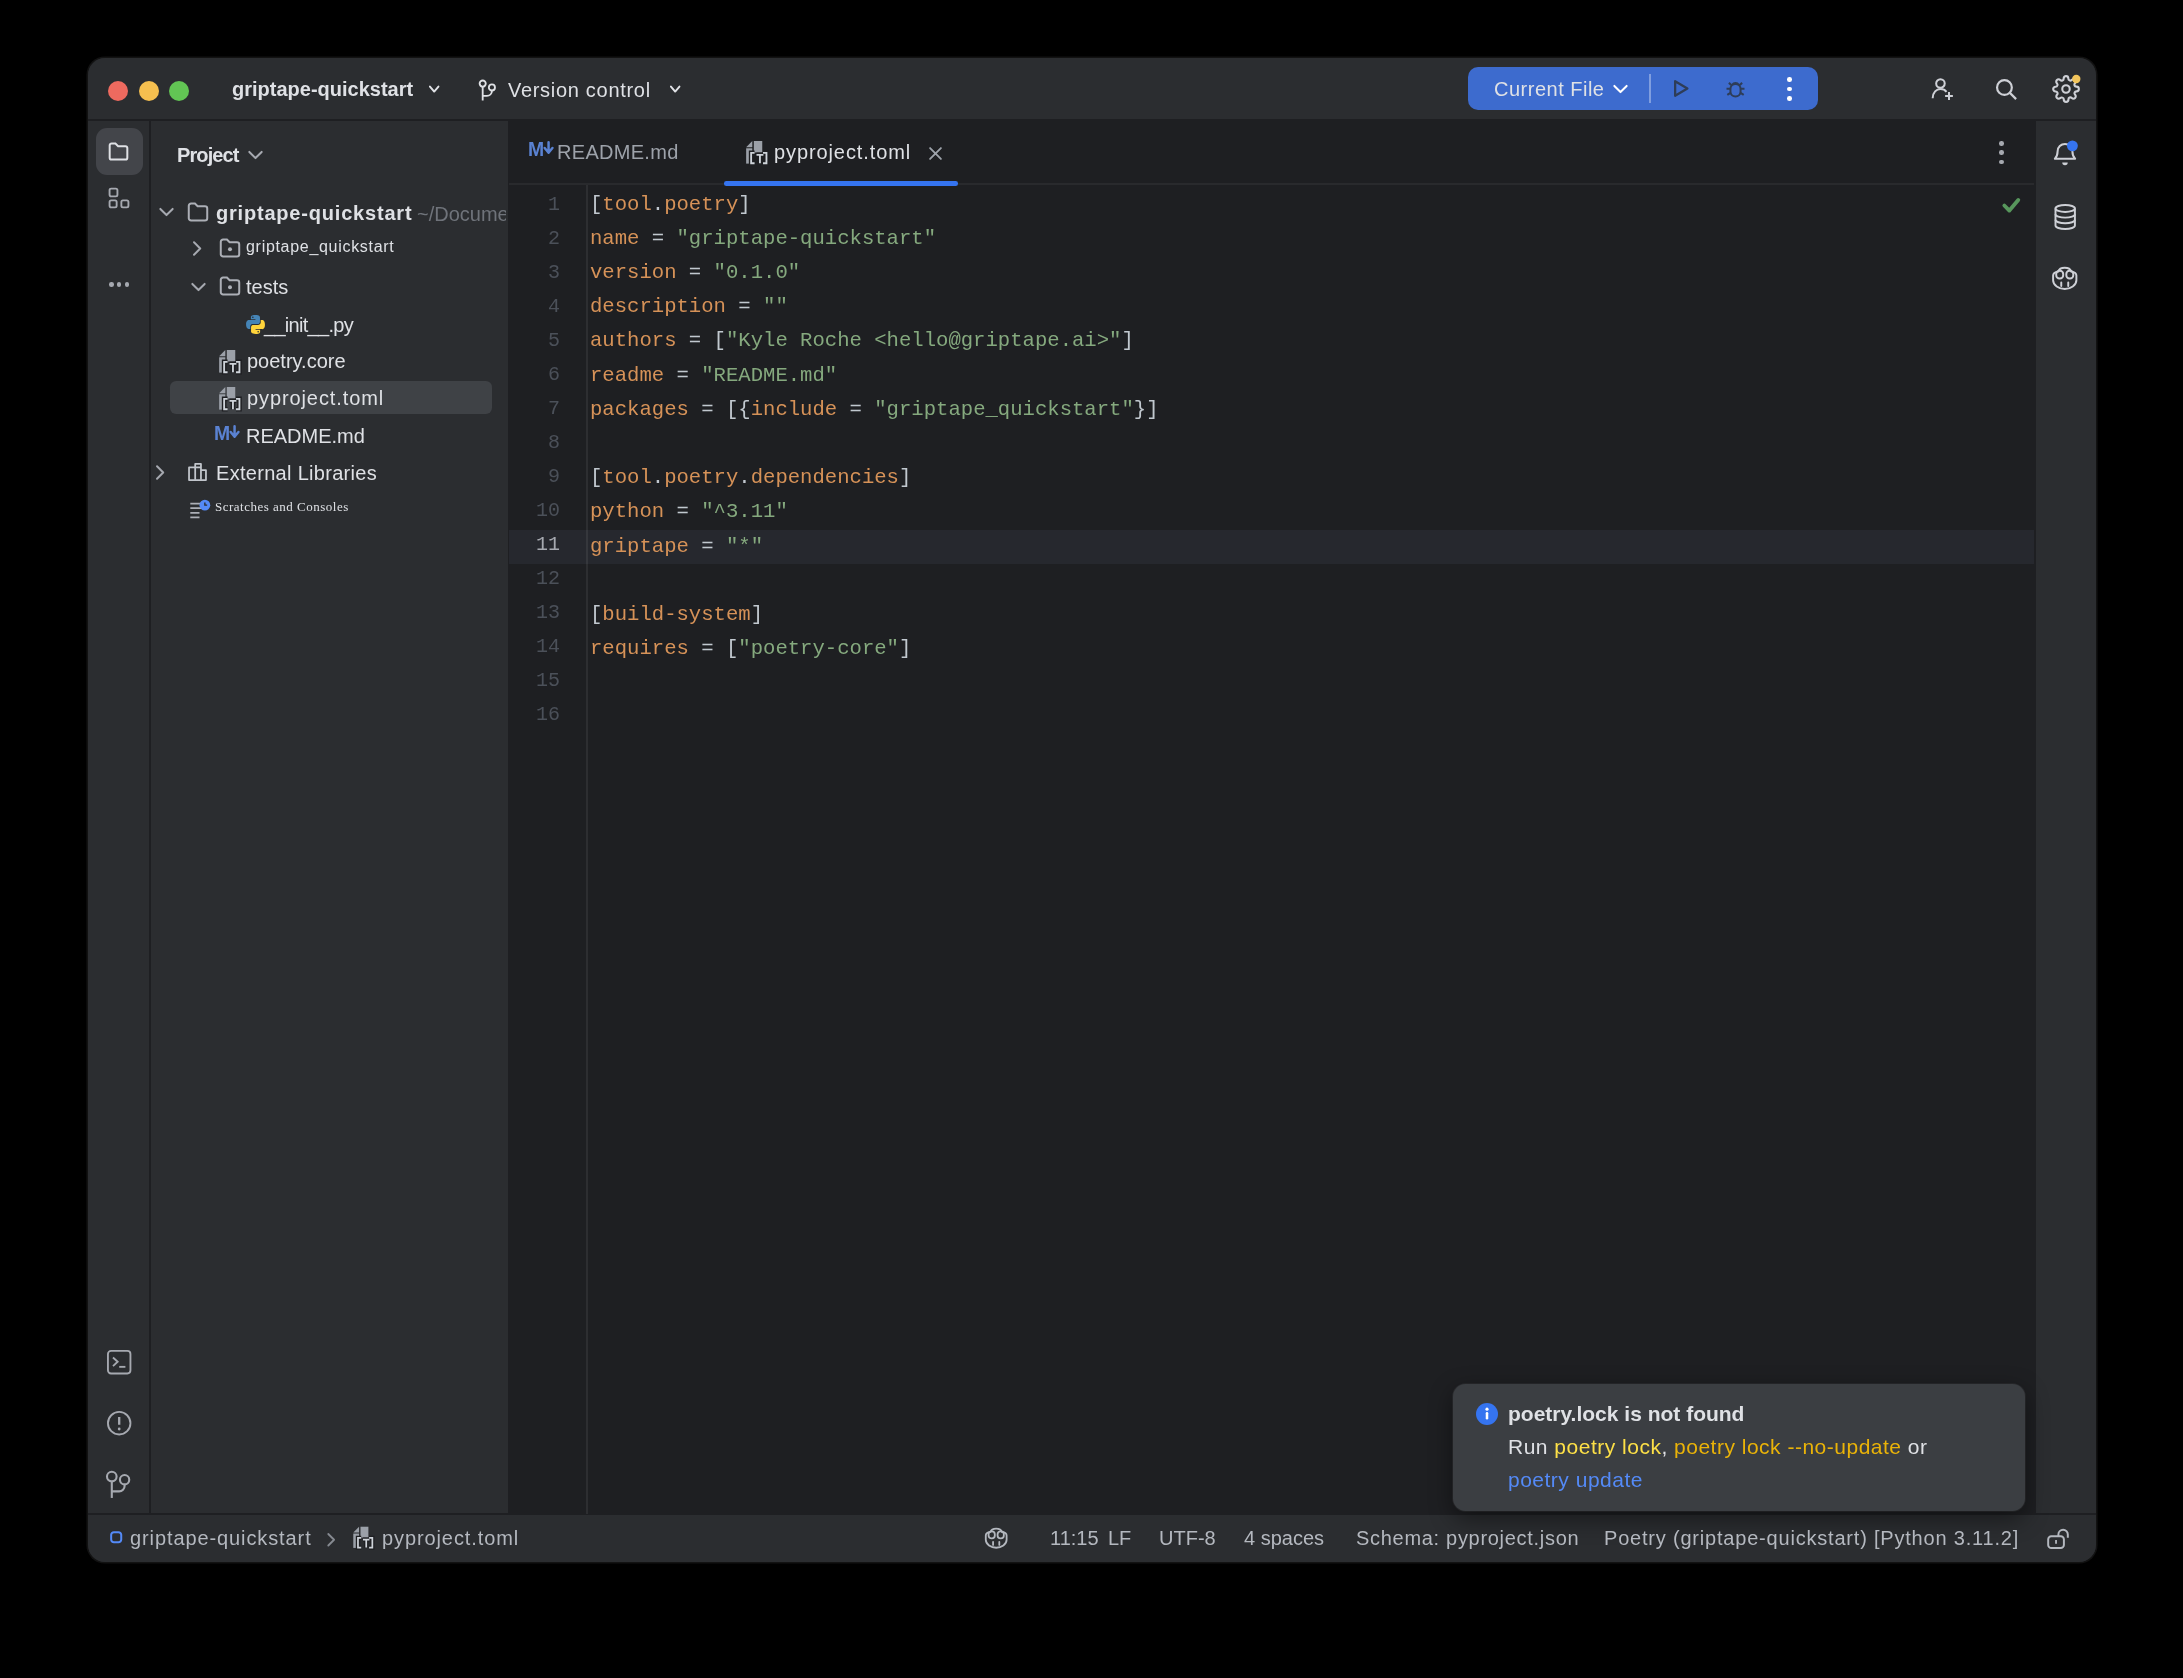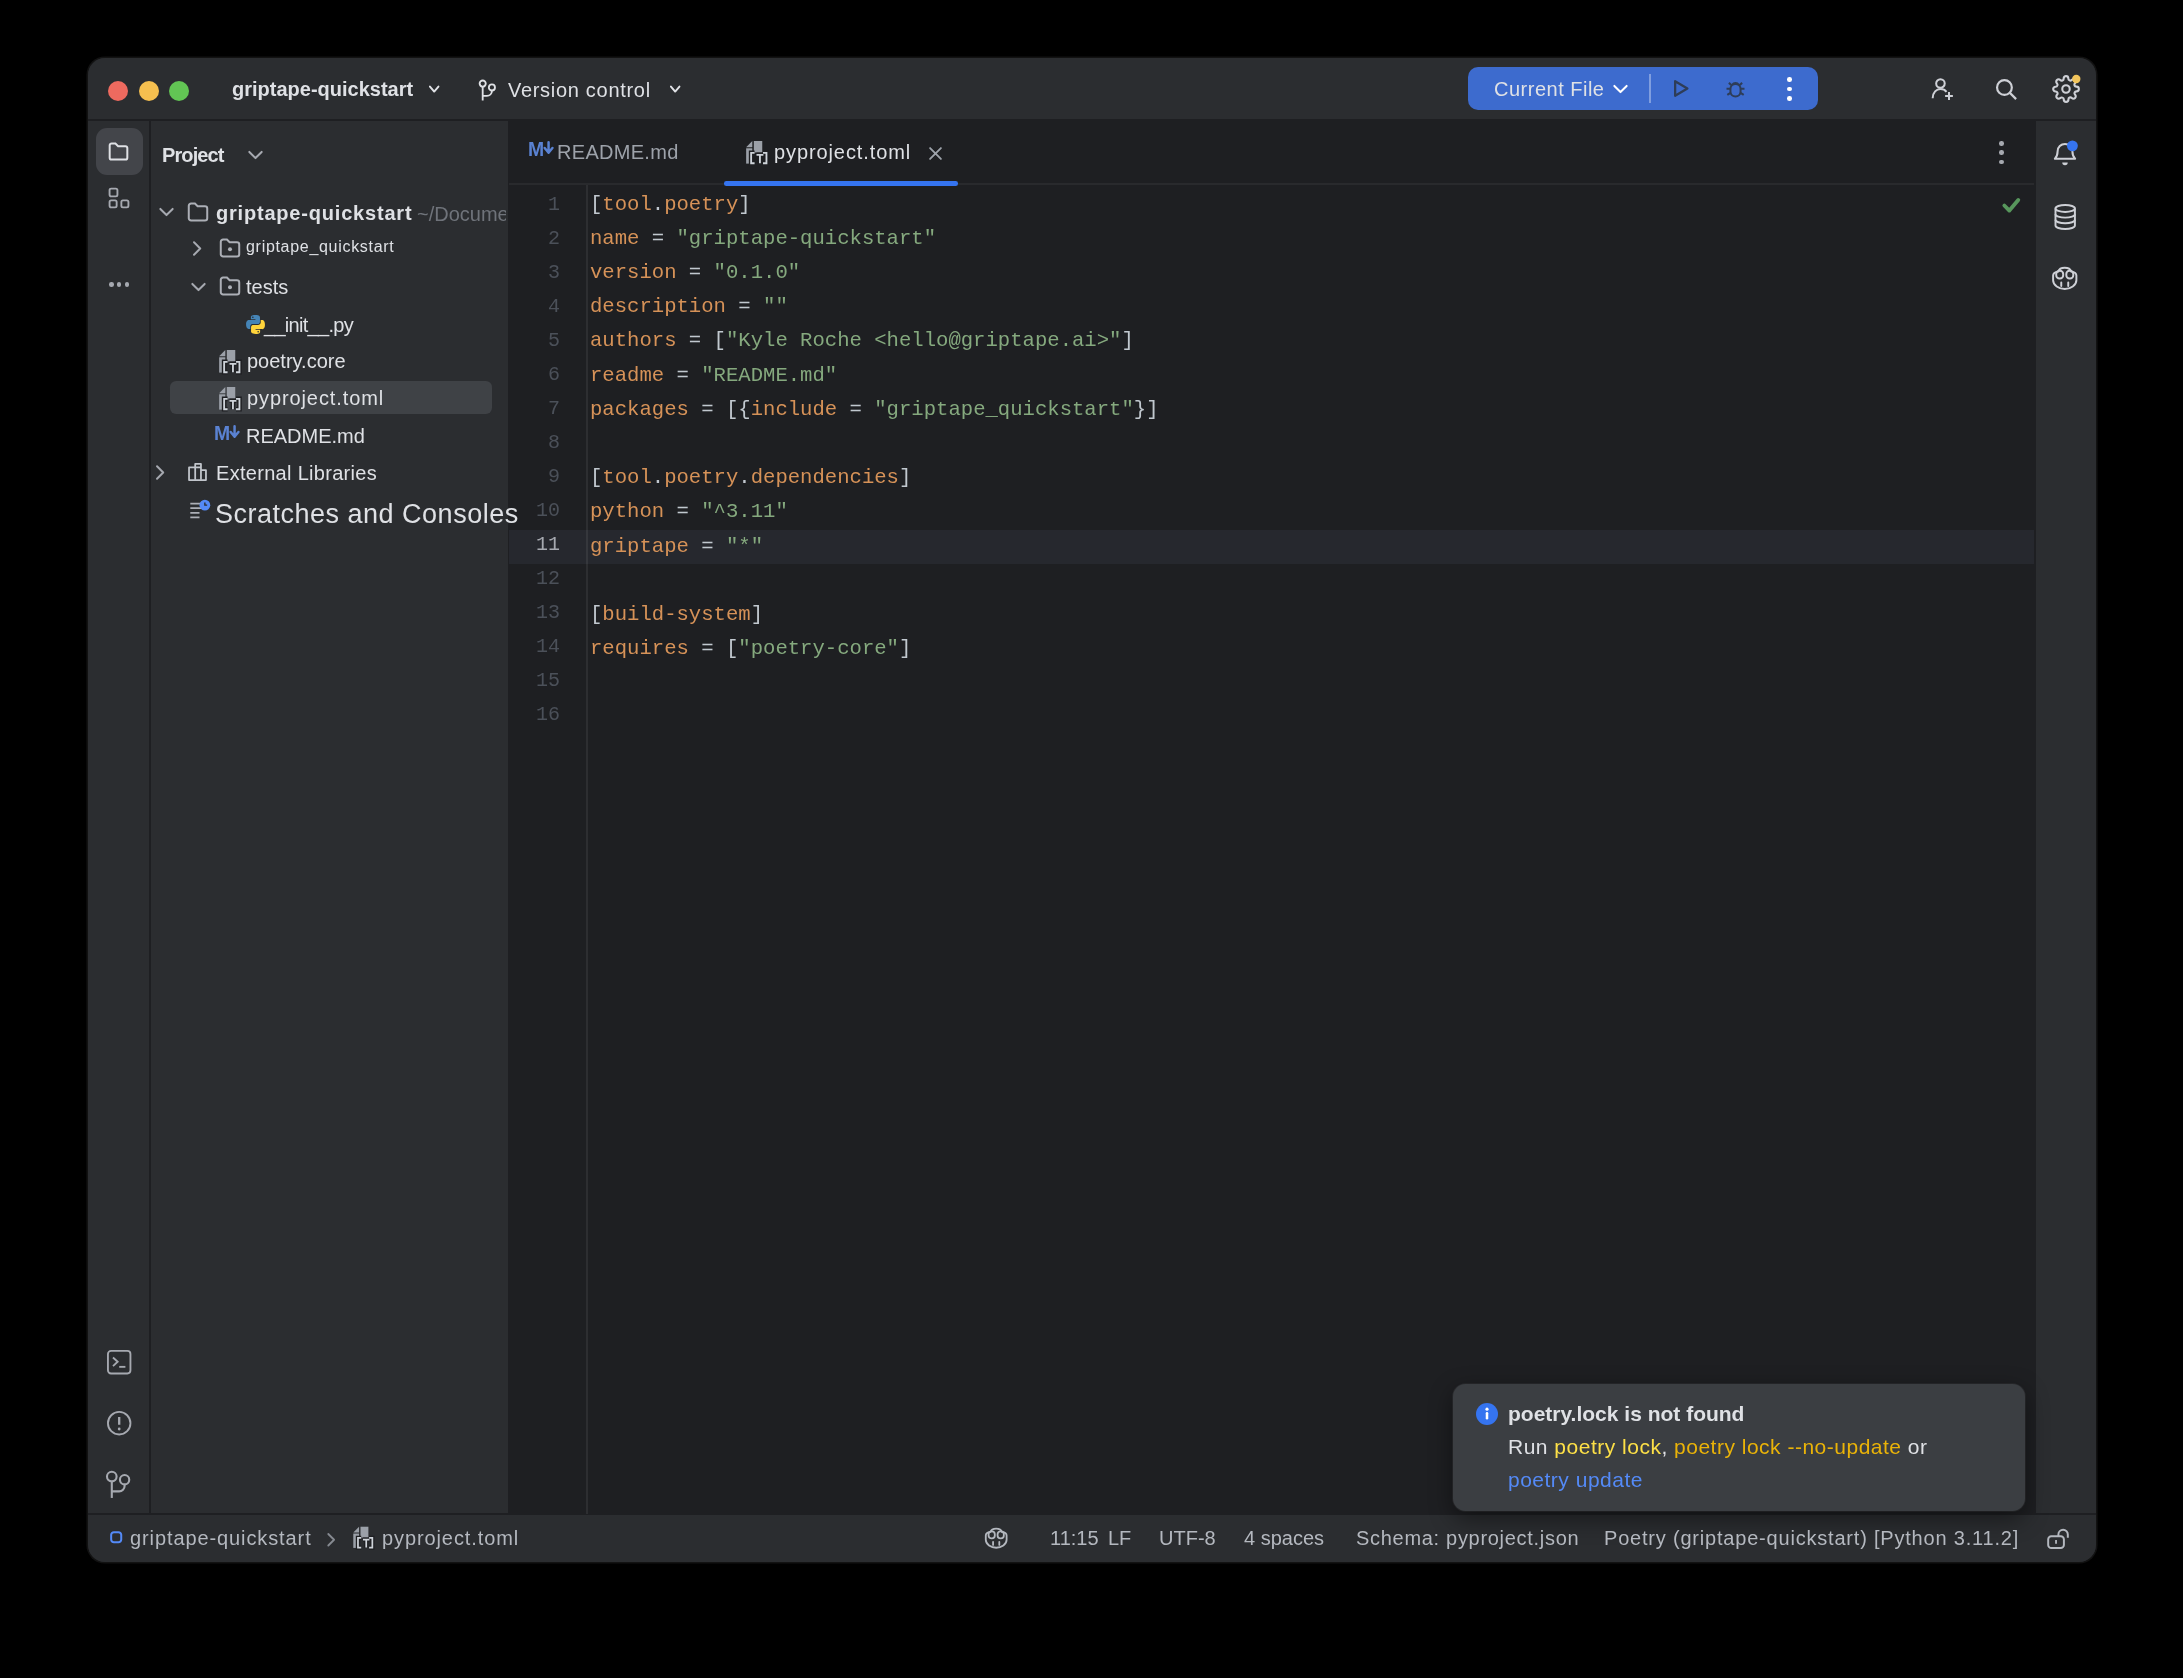--- a/index.html
+++ b/index.html
@@ -122,21 +122,21 @@
     </svg>
   <svg style="left:17px;top:1412px" width="26" height="29.5" viewBox="0 0 33 38">
       <g fill="none" stroke="#a6a9b0" stroke-width="2.7">
         <circle cx="8.5" cy="8.5" r="6.2"></circle>
         <circle cx="25" cy="12.5" r="6"></circle>
         <path d="M8.5 15 V36"></path>
         <path d="M25 18.8 v1.7 a7 7 0 0 1 -7 7 H8.5"></path>
       </g>
     </svg>
 
-  <div class="txt" style="left:74px;top:86px;font-size:20px;font-weight:700;letter-spacing:-0.9px;">Project</div>
+  <div class="txt" style="left:89px;top:86px;font-size:20px;font-weight:700;letter-spacing:-0.9px;">Project</div>
   <svg style="left:159px;top:92px" width="17" height="10" viewBox="0 0 22 13">
       <path d="M3 2.5 L11 10.5 L19 2.5" fill="none" stroke="#a6a9b0" stroke-width="2.6" stroke-linecap="round" stroke-linejoin="round"></path>
     </svg>
 
   <div class="abs" style="left:82px;top:323px;width:322px;height:33px;border-radius:6.2px;background:#3f4246;"></div>
 
   <svg style="left:70px;top:149px" width="17" height="10" viewBox="0 0 22 13">
       <path d="M3 2.5 L11 10.5 L19 2.5" fill="none" stroke="#a6a9b0" stroke-width="2.6" stroke-linecap="round" stroke-linejoin="round"></path>
     </svg>
   <svg style="left:99px;top:144px" width="22" height="20" viewBox="0 0 28 26">
@@ -227,21 +227,21 @@
     </svg>
   <div class="txt" style="left:128px;top:404px;font-size:20px;letter-spacing:0.3px;">External Libraries</div>
 
   <svg style="left:100px;top:441px" width="23" height="23" viewBox="0 0 30 30">
       <g stroke="#acafb6" stroke-width="2.4" fill="none">
         <path d="M3 6 h16 M3 12 h16 M3 18 h12 M3 24 h12"></path>
       </g>
       <circle cx="22" cy="8" r="7" fill="#548af7"></circle>
       <path d="M22 4.5 v3.5 h3" stroke="#2b2d30" stroke-width="1.8" fill="none"></path>
     </svg>
-  <div class="txt" style="left:127px;top:441px;font-size:27px;letter-spacing:0.5px;">Scratches and Consoles</div>
+  <div class="txt" style="left:127px;top:441px;font-size:13px;letter-spacing:0.5px;font-family:Liberation Serif, serif;">Scratches and Consoles</div>
 
   <div class="abs" style="left:440px;top:81px;">
       <svg width="26.4" height="22" viewBox="0 0 34 28">
         <text x="0" y="22" font-family="Liberation Sans" font-size="25" font-weight="700" fill="#5a82d2">M</text>
         <path d="M26.5 4 V16.5 M21.5 11.5 L26.5 17.5 L31.5 11.5" stroke="#5a82d2" stroke-width="3.2" fill="none" stroke-linecap="round" stroke-linejoin="round"></path>
       </svg>
     </div>
   <div class="txt" style="left:469px;top:83px;font-size:20px;letter-spacing:0.3px;color:#9da2aa;">README.md</div>
   <svg style="left:657px;top:82px" width="23" height="25" viewBox="0 0 30 32">
       <g fill="#9ba0a8">

